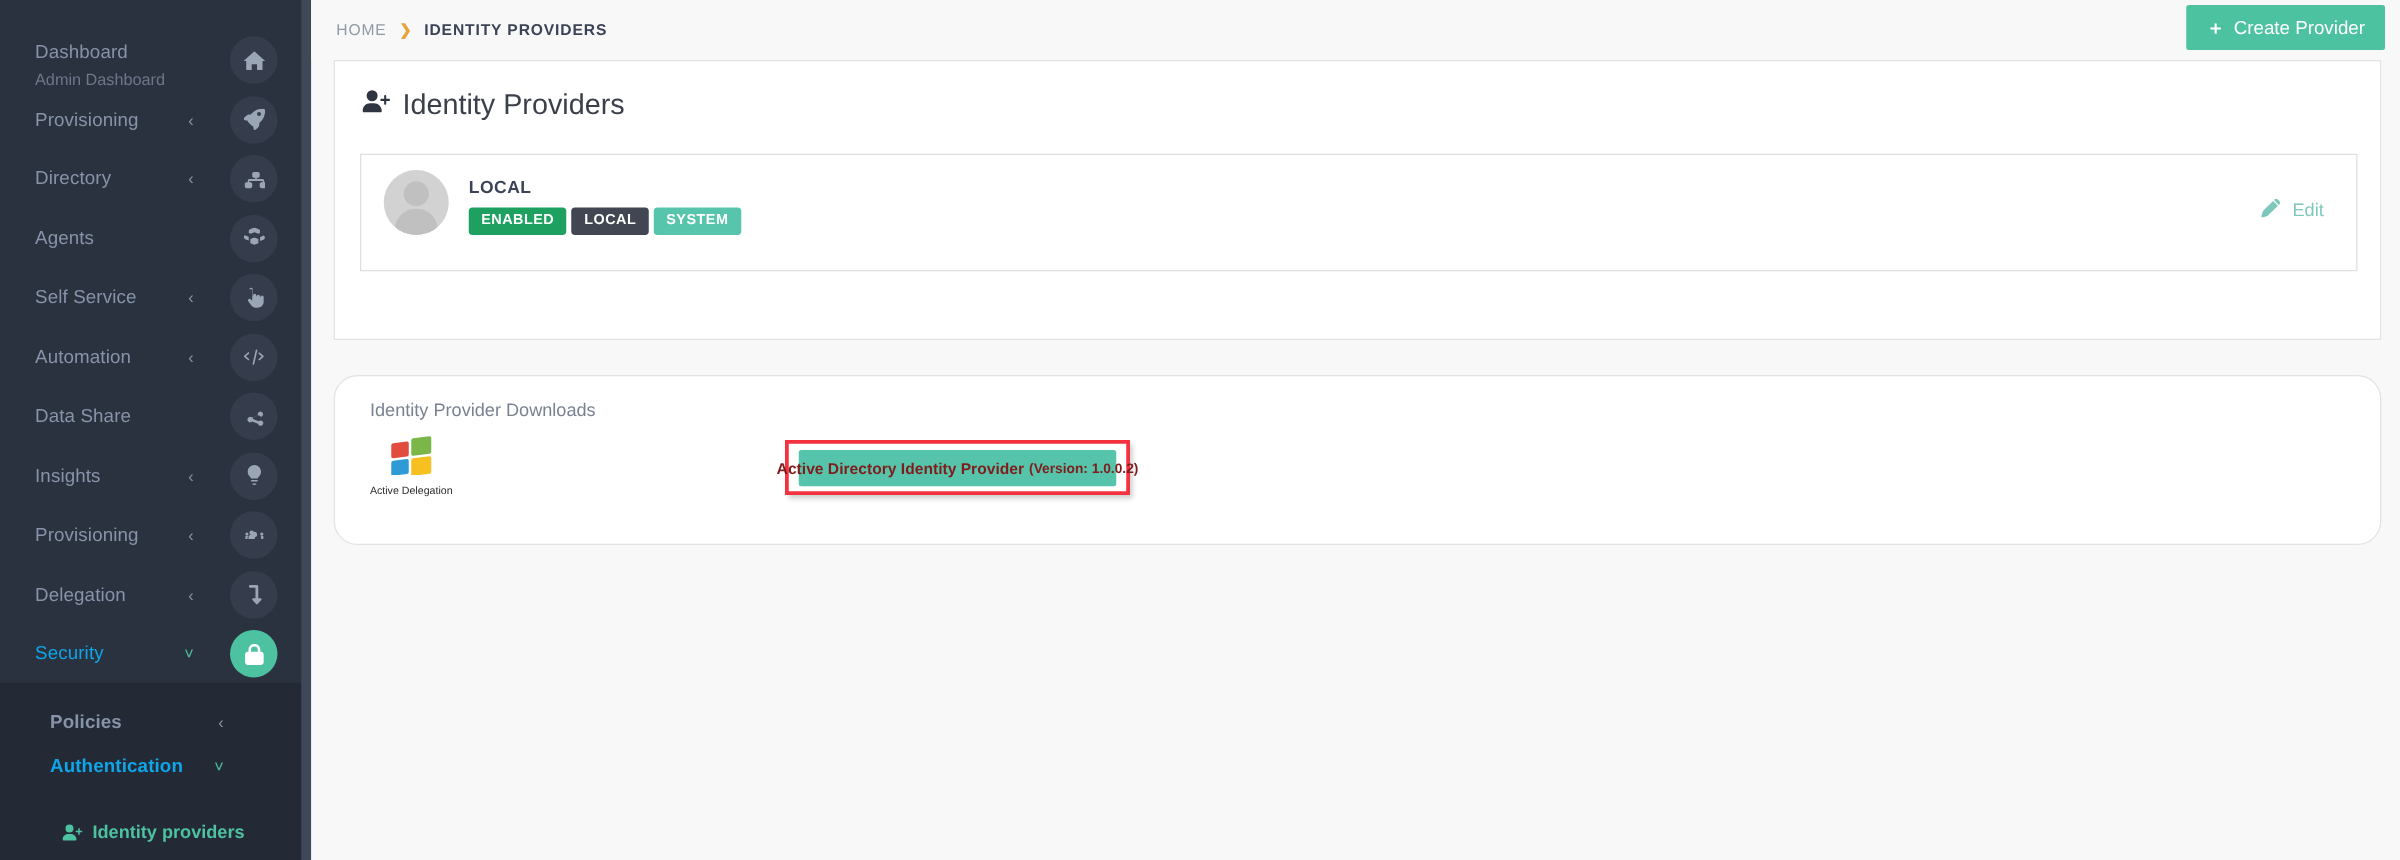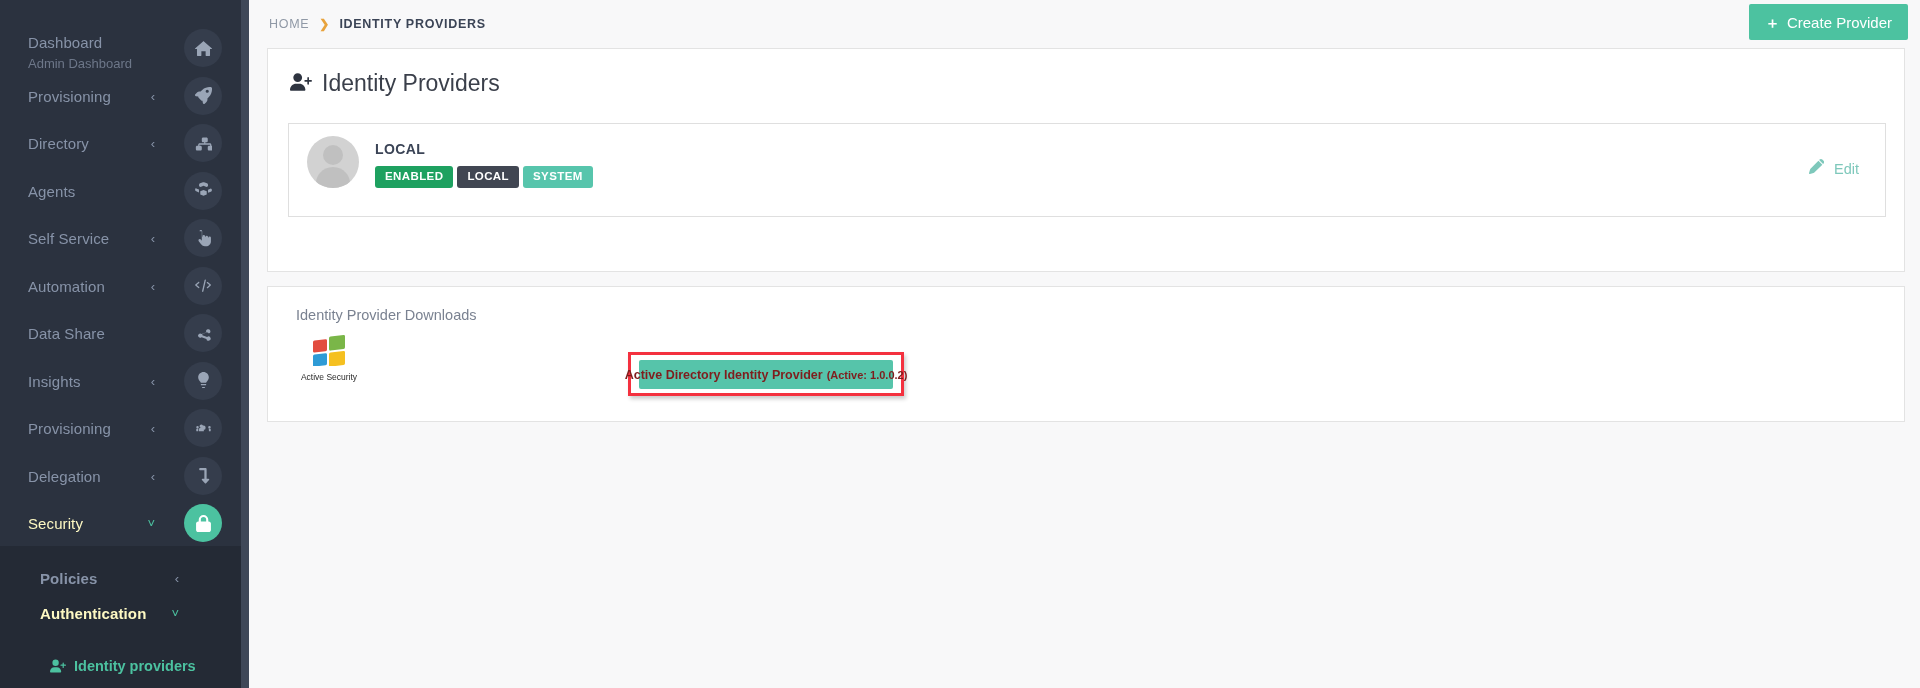--- a/index.html
+++ b/index.html
@@ -25,21 +25,21 @@
   .nav-item {
     position: absolute; left: 0; width: 241px; height: 48px;
   }
   .nav-label {
     position: absolute; left: 28px; top: 50%;
     transform: translateY(-50%);
     font-size: 15px; color: #8793a8; letter-spacing: .1px;
     white-space: nowrap;
   }
   .nav-label.sub { font-size: 15px; color: #8793a8; font-weight: bold; }
-  .nav-label.active { color: #fef9c3; }
+  .nav-label.active { color: #0ea5e9; }
   .nav-sublabel {
     position: absolute; left: 28px; top: 32px;
     font-size: 13px; color: #6d7789;
   }
   .nav-caret {
     position: absolute; right: 86px; top: 50%;
     transform: translateY(-50%);
     font-size: 13px; color: #8793a8; line-height: 1;
   }
   .nav-caret.active { color: #4cc2a0; }
@@ -110,21 +110,21 @@
   }
   .plus-glyph { font-size: 15px; font-weight: bold; line-height: 1; }
 
   .panel {
     position: absolute; left: 18px;
     width: 1638px;
     background: #ffffff;
     border: 1px solid #e3e3e3;
   }
   #panel-providers { top: 48px; height: 224px; }
-  #panel-downloads { top: 286px; height: 136px; }
+  #panel-downloads { top: 300px; height: 136px; border-radius: 19px; }
 
   #page-title {
     position: absolute; left: 22px; top: 21px;
     display: flex; align-items: center; gap: 10px;
   }
   #page-title svg { width: 22px; height: 22px; fill: #2e3440; }
   #page-title-text { font-size: 23px; color: #3a3f4a; font-weight: normal; }
 
   #provider-card {
     position: absolute; left: 20px; top: 74px;
@@ -372,24 +372,24 @@
       <span>
         <svg width="36" height="32" viewBox="0 0 36 32">
           <g transform="skewY(-7)">
             <rect x="2" y="7" width="14" height="12" rx="1.5" fill="#e24c3f"></rect>
             <rect x="18" y="5" width="16" height="14" rx="1.5" fill="#7ab648"></rect>
             <rect x="2" y="21" width="14" height="12" rx="1.5" fill="#2e9bd6"></rect>
             <rect x="18" y="21" width="16" height="14" rx="1.5" fill="#f5c020"></rect>
           </g>
         </svg>
       </span>
-      <div id="ad-logo-caption">Active Security</div>
+      <div id="ad-logo-caption">Active Delegation</div>
     </div>
   </div>
 
   <div id="download-highlight">
     <button id="download-btn">
       <span id="download-btn-main">Active Directory Identity Provider</span>
-      <span id="download-btn-ver">(Active: 1.0.0.2)</span>
+      <span id="download-btn-ver">(Version: 1.0.0.2)</span>
     </button>
   </div>
 
 </div>
 
 </body></html>

